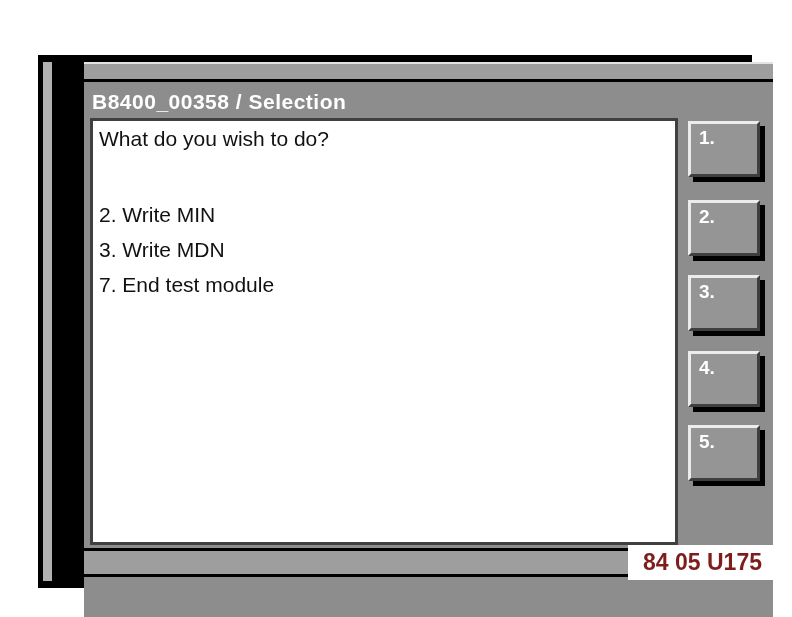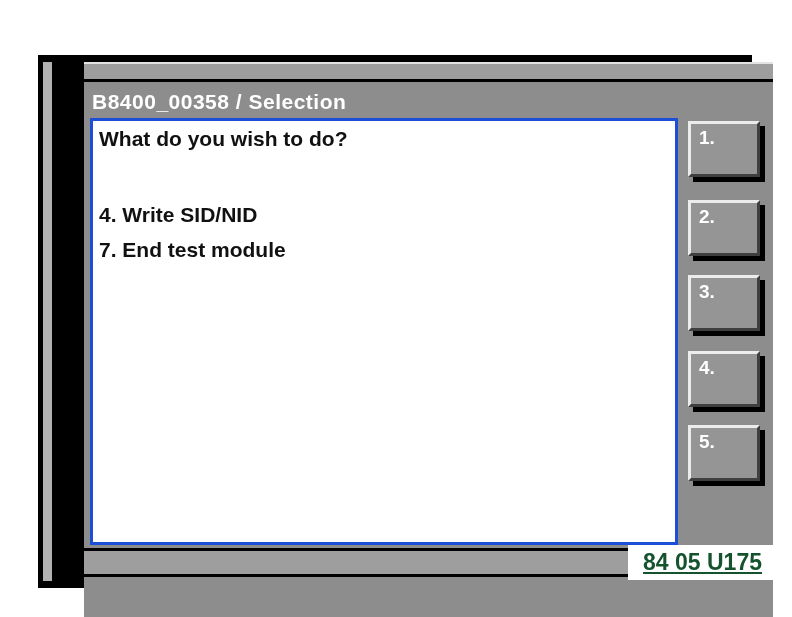--- a/index.html
+++ b/index.html
@@ -57,23 +57,23 @@
     letter-spacing: 0.5px;
     white-space: nowrap;
   }
   .content-box {
     position: absolute;
     left: 6px;
     top: 56px;
     width: 582px;
     height: 421px;
     background: #ffffff;
-    border: 3px solid #1d4ed8;
+    border: 3px solid #404040;
     color: #111111;
-    font-weight: bold;
+    font-weight: normal;
   }
   .question {
     margin: 6px 0 0 6px;
     font-size: 21px;
   }
   .menu {
     margin: 46px 0 0 6px;
   }
   .menu-item {
     font-size: 21px;
@@ -111,46 +111,46 @@
     border-top: 3px solid #000000;
     border-bottom: 3px solid #000000;
   }
   .corner-box {
     position: absolute;
     left: 544px;
     top: 483px;
     width: 145px;
     height: 35px;
     background: #ffffff;
-    color: #14532d;
+    color: #7f1d1d;
     font-size: 23px;
     font-weight: bold;
     text-align: right;
     line-height: 34px;
     padding-right: 11px;
     box-sizing: border-box;
     white-space: nowrap;
-    text-decoration: underline;
   }
 </style>
 </head>
 <body>
 
 <div class="frame">
   <div class="left-strip"></div>
   <div class="panel">
 
     <div class="top-bar"></div>
 
     <div class="title">B8400_00358 / Selection</div>
 
     <div class="content-box">
       <div class="question">What do you wish to do?</div>
       <div class="menu">
-        <div class="menu-item">4. Write SID/NID</div>
+        <div class="menu-item">2. Write MIN</div>
+        <div class="menu-item">3. Write MDN</div>
         <div class="menu-item">7. End test module</div>
       </div>
     </div>
 
     <div class="fkey fkey-1">1.</div>
     <div class="fkey fkey-2">2.</div>
     <div class="fkey fkey-3">3.</div>
     <div class="fkey fkey-4">4.</div>
     <div class="fkey fkey-5">5.</div>
 

